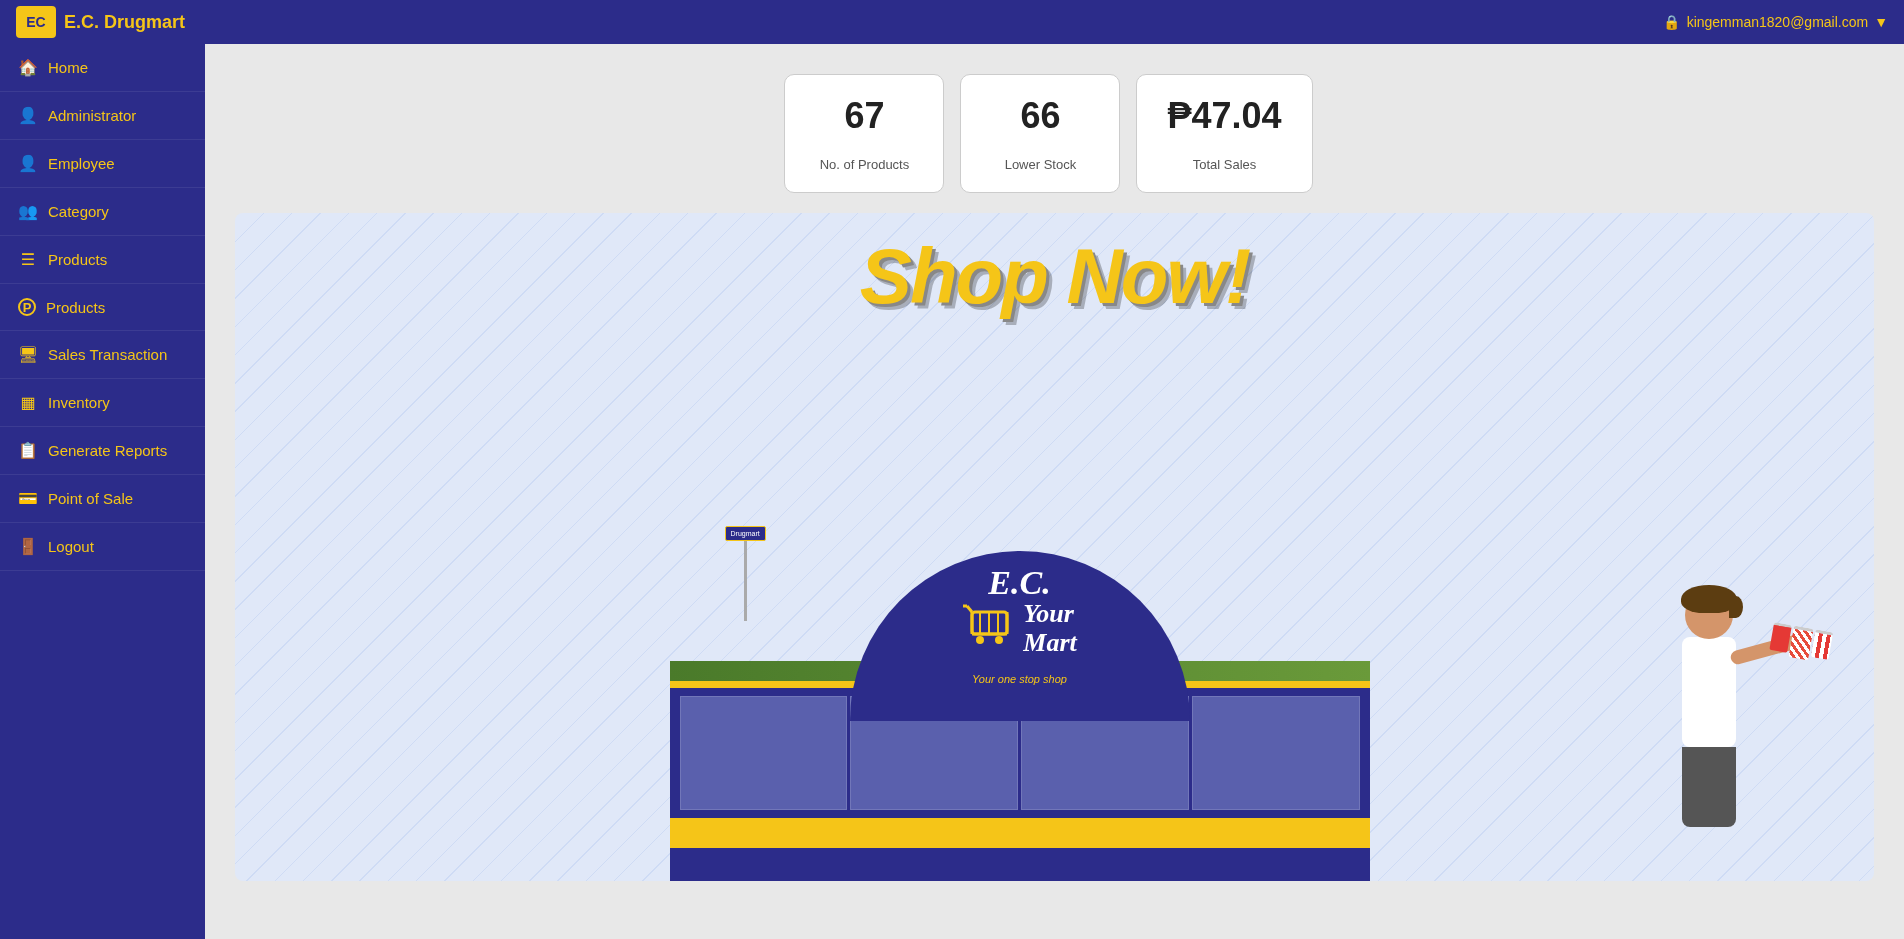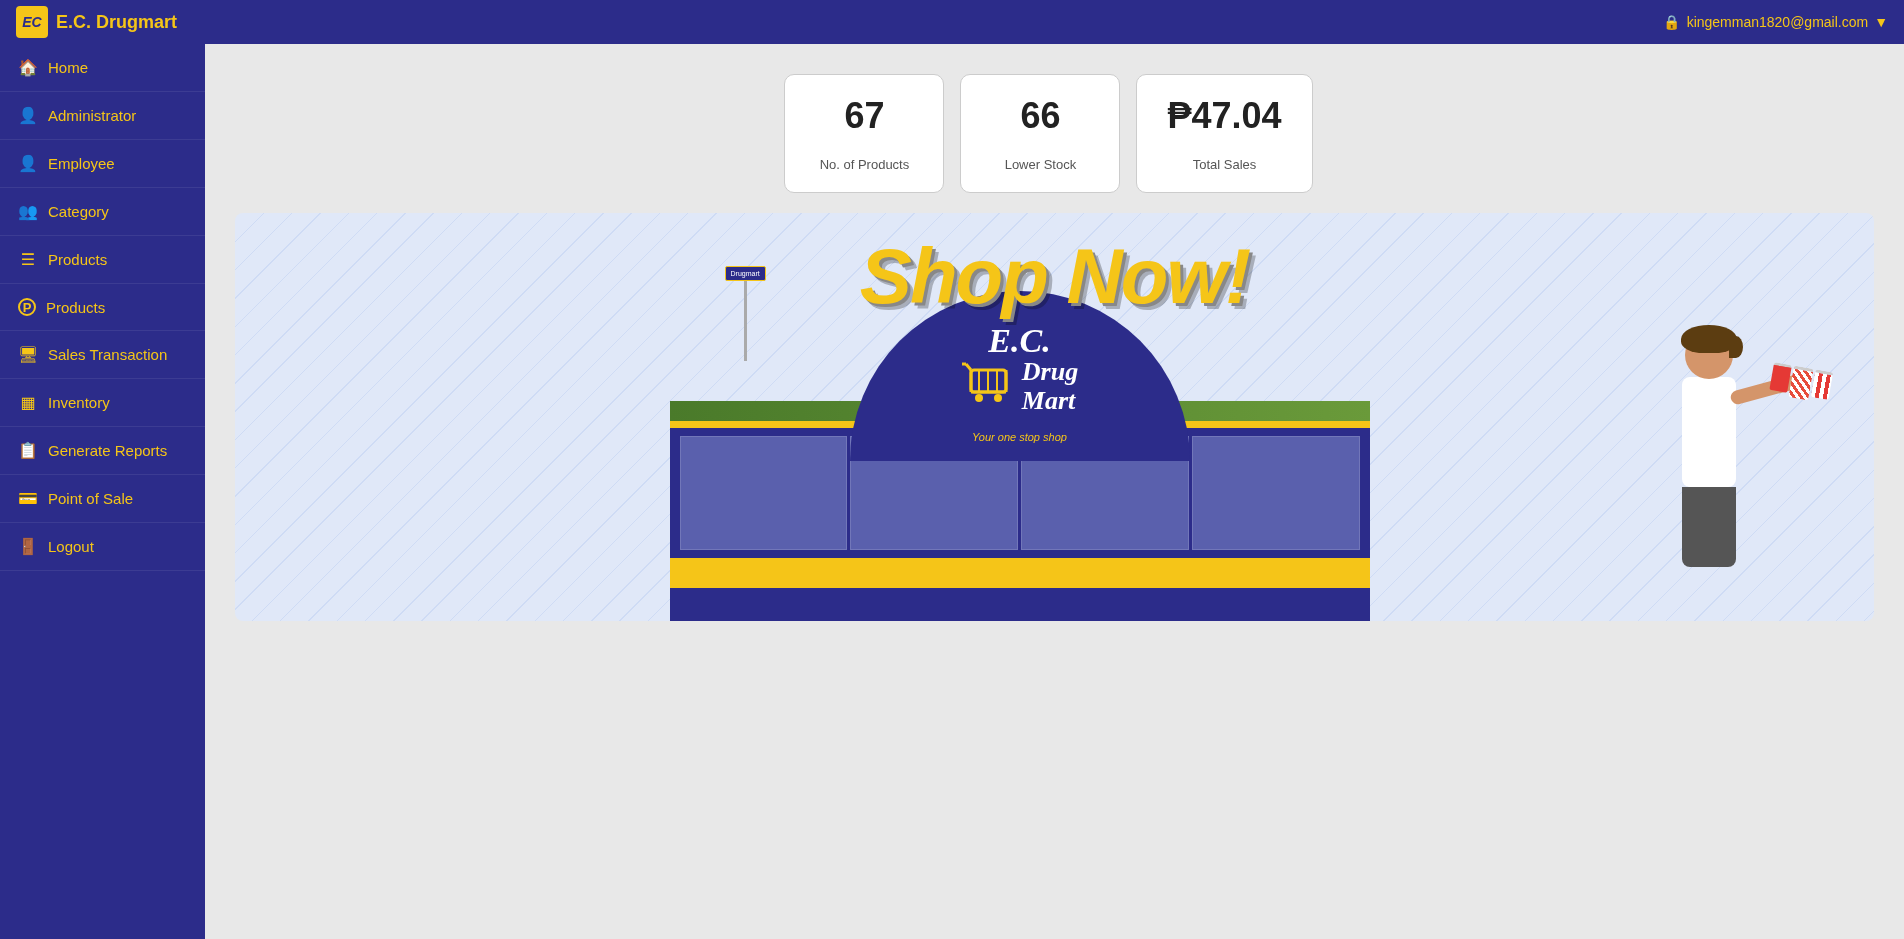--- a/index.html
+++ b/index.html
@@ -19,31 +19,30 @@
     }
     .navbar-brand {
       display: flex;
       align-items: center;
       gap: 8px;
       font-size: 18px;
       font-weight: bold;
       color: #f5c518;
     }
     .navbar-brand-icon {
-      width: 32px;
+      width: 40px;
       height: 32px;
       background: #f5c518;
       border-radius: 4px;
       display: flex;
       align-items: center;
       justify-content: center;
       font-size: 14px;
       color: #2c2c8a;
       font-weight: bold;
-      font-style: italic;
     }
     .navbar-user {
       display: flex;
       align-items: center;
       gap: 6px;
       color: #f5c518;
       font-size: 14px;
       cursor: pointer;
     }
 
@@ -115,21 +114,21 @@
       margin-top: 20px;
     }
 
     
     .banner-area {
       margin: 20px 30px 0 30px;
       position: relative;
       background: #e0e8f8;
       border-radius: 8px;
       overflow: hidden;
-      height: 408px;
+      height: 668px;
       display: flex;
       align-items: center;
       justify-content: center;
     }
 
     
     .banner-bg-lines {
       position: absolute;
       top: 0; left: 0; right: 0; bottom: 0;
       background:
@@ -264,21 +263,20 @@
           top: 30px;
           left: 50%;
           transform: translateX(-50%);
           width: 340px;
           height: 170px;
           background: #2c2c8a;
           border-radius: 170px 170px 0 0;
           display: flex;
           flex-direction: column;
           align-items: center;
-          justify-content: center;
           padding-top: 15px;
           z-index: 4;
         ">
           <div style="color:white;font-size:34px;font-style:italic;font-weight:bold;font-family:'Times New Roman',serif;line-height:1;">
             <span>E.C.</span>
           </div>
           <div style="display:flex;align-items:center;gap:6px;">
             <svg width="55" height="50" viewBox="0 0 55 50" fill="none">
               <rect x="10" y="8" width="35" height="22" rx="3" stroke="#f5c518" stroke-width="3" fill="none"></rect>
               <line x1="10" y1="8" x2="5" y2="2" stroke="#f5c518" stroke-width="3"></line>
@@ -286,21 +284,21 @@
               <circle cx="18" cy="36" r="4" fill="#f5c518"></circle>
               <circle cx="37" cy="36" r="4" fill="#f5c518"></circle>
               <line x1="10" y1="8" x2="10" y2="30" stroke="#f5c518" stroke-width="3"></line>
               <line x1="45" y1="8" x2="45" y2="30" stroke="#f5c518" stroke-width="3"></line>
               <line x1="10" y1="30" x2="45" y2="30" stroke="#f5c518" stroke-width="3"></line>
               <line x1="18" y1="8" x2="18" y2="30" stroke="#f5c518" stroke-width="2"></line>
               <line x1="27" y1="8" x2="27" y2="30" stroke="#f5c518" stroke-width="2"></line>
               <line x1="36" y1="8" x2="36" y2="30" stroke="#f5c518" stroke-width="2"></line>
             </svg>
             <div style="color:white;font-size:26px;font-style:italic;font-weight:bold;font-family:'Times New Roman',serif;line-height:1.1;">
-              <div>Drug</div>
+              <div>Your</div>
               <div>Mart</div>
             </div>
           </div>
           <div style="color:#f5c518;font-size:11px;font-style:italic;margin-top:16px;">Your one stop shop</div>
         </div>
 
         <div style="
           position: absolute;
           bottom: 0;
           left: 0;

